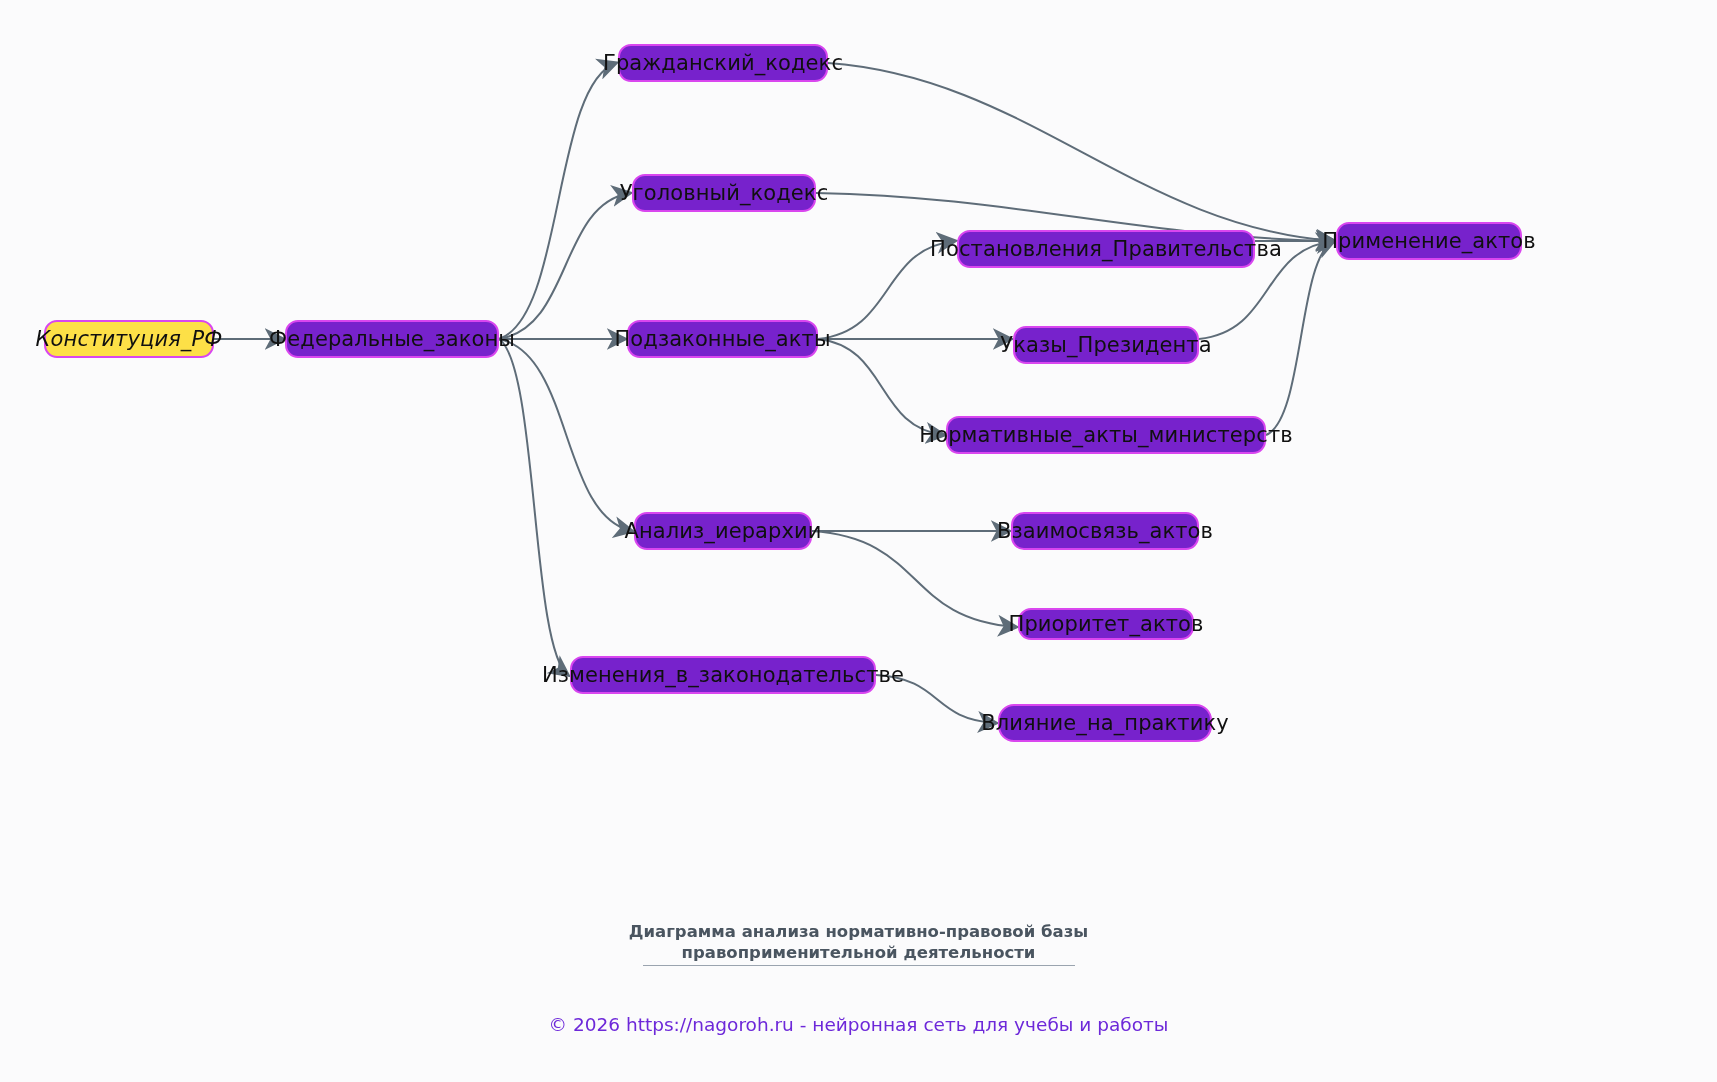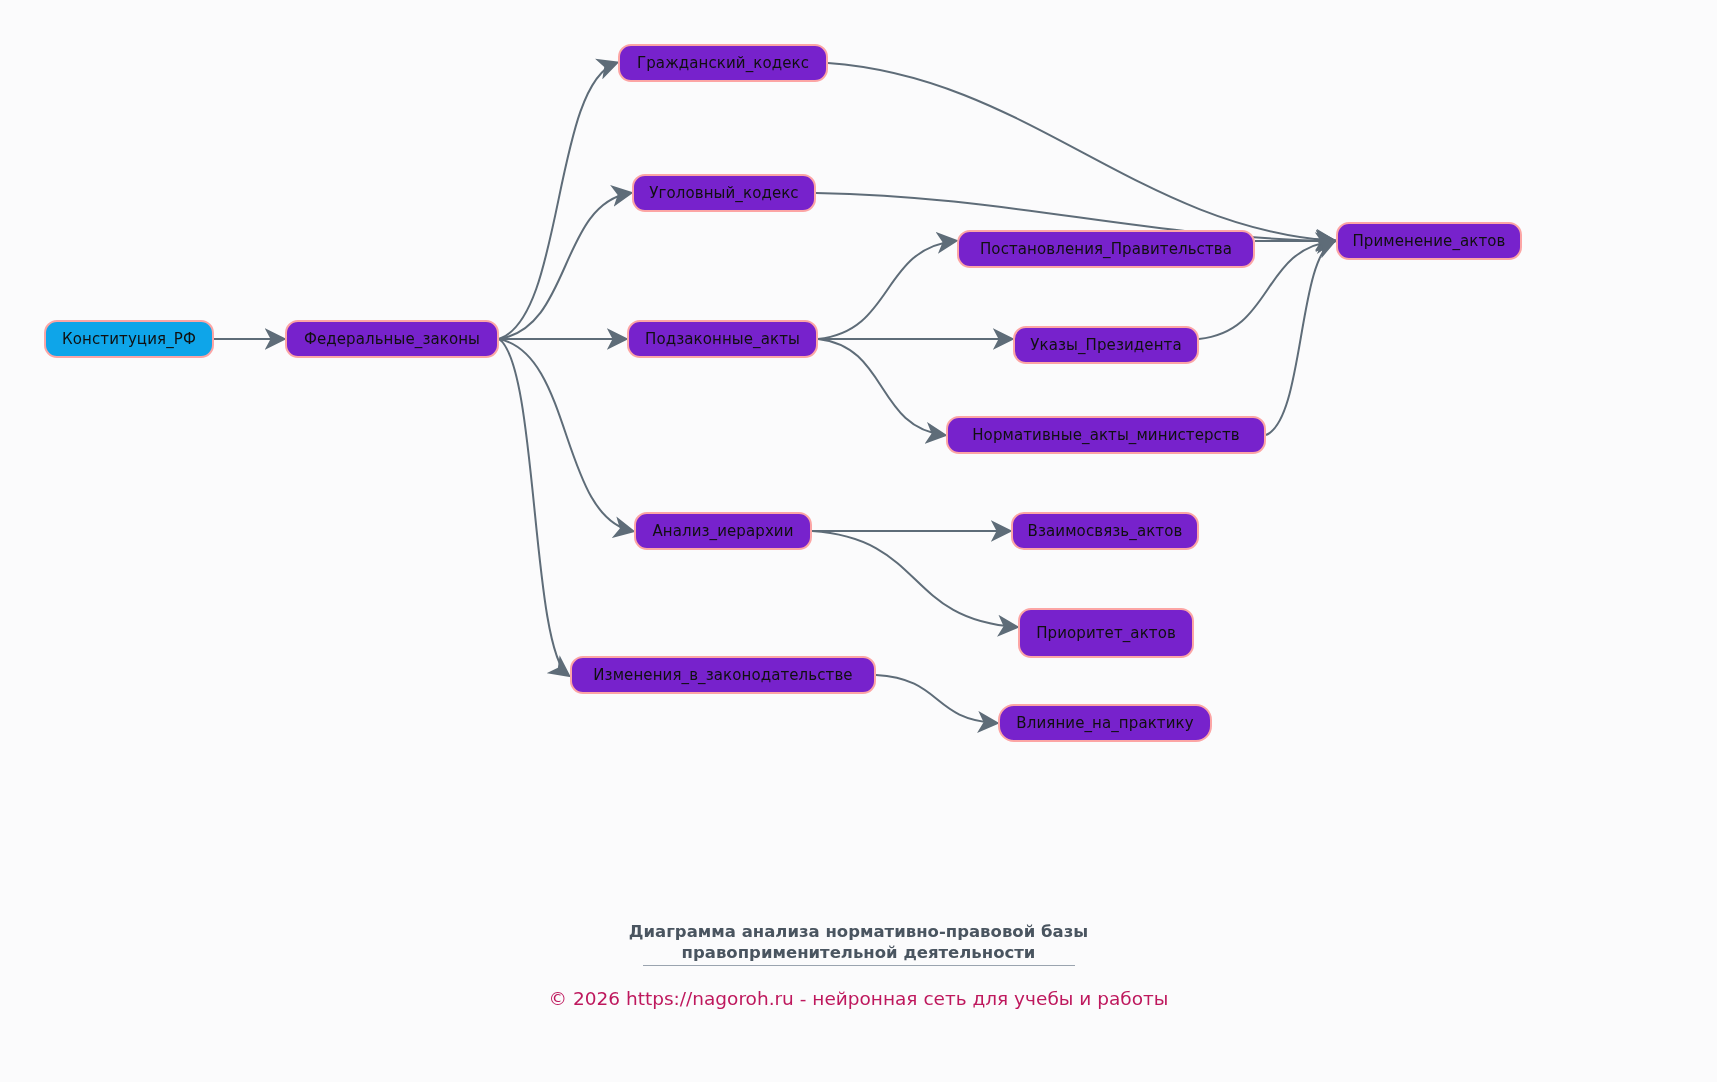--- a/index.html
+++ b/index.html
@@ -27,34 +27,35 @@
     width: 1717px;
     height: 1082px;
     pointer-events: none;
   }
   .node {
     position: absolute;
     box-sizing: border-box;
     display: flex;
     align-items: center;
     justify-content: center;
-    border: 2px solid #fca5a5;
+    border: 2px solid #d946ef;
     border-radius: 13px;
     color: #101010;
-    font-size: 15px;
+    font-size: 21px;
     line-height: 1;
     white-space: nowrap;
     letter-spacing: 0.1px;
     padding: 0 14px;
   }
   .node.purple {
     background: #7722cc;
   }
   .node.green {
-    background: #0ea5e9;
+    background: #fde047;
+    font-style: italic;
   }
   #caption {
     position: absolute;
     left: 0;
     width: 1717px;
     text-align: center;
     color: #4a5560;
     font-weight: bold;
     font-size: 16.5px;
     line-height: 1.28;
@@ -67,23 +68,23 @@
     top: 965px;
     width: 432px;
     height: 1px;
     background: #9aa4af;
   }
   #copyright {
     position: absolute;
     left: 0;
     width: 1717px;
     text-align: center;
-    color: #be185d;
+    color: #6d28d9;
     font-size: 18.5px;
-    top: 988px;
+    top: 1014px;
   }
 </style>
 </head>
 <body>
 
 <div id="canvas">
   <svg id="edge-layer" viewBox="0 0 1717 1082" xmlns="http://www.w3.org/2000/svg">
     <defs>
       <marker id="arrow" viewBox="0 0 12 12" refX="10" refY="6" markerWidth="11" markerHeight="11" orient="auto-start-reverse">
         <path d="M 0 0 L 12 6 L 0 12 L 3.2 6 z" fill="#5e6c78"></path>
@@ -136,21 +137,21 @@
       </div>
       <div class="node purple" style="left: 1336px; top: 222px; width: 186px; height: 38px;">
         <span>Применение_актов</span>
       </div>
       <div class="node purple" style="left: 634px; top: 512px; width: 178px; height: 38px;">
         <span>Анализ_иерархии</span>
       </div>
       <div class="node purple" style="left: 1011px; top: 512px; width: 188px; height: 38px;">
         <span>Взаимосвязь_актов</span>
       </div>
-      <div class="node purple" style="left: 1018px; top: 608px; width: 176px; height: 50px; align-items: center;">
+      <div class="node purple" style="left: 1018px; top: 608px; width: 176px; height: 32px; align-items: center;">
         <span>Приоритет_актов</span>
       </div>
       <div class="node purple" style="left: 570px; top: 656px; width: 306px; height: 38px;">
         <span>Изменения_в_законодательстве</span>
       </div>
       <div class="node purple" style="left: 998px; top: 704px; width: 214px; height: 38px; border-radius: 16px;">
         <span>Влияние_на_практику</span>
       </div>
     </div>
 

